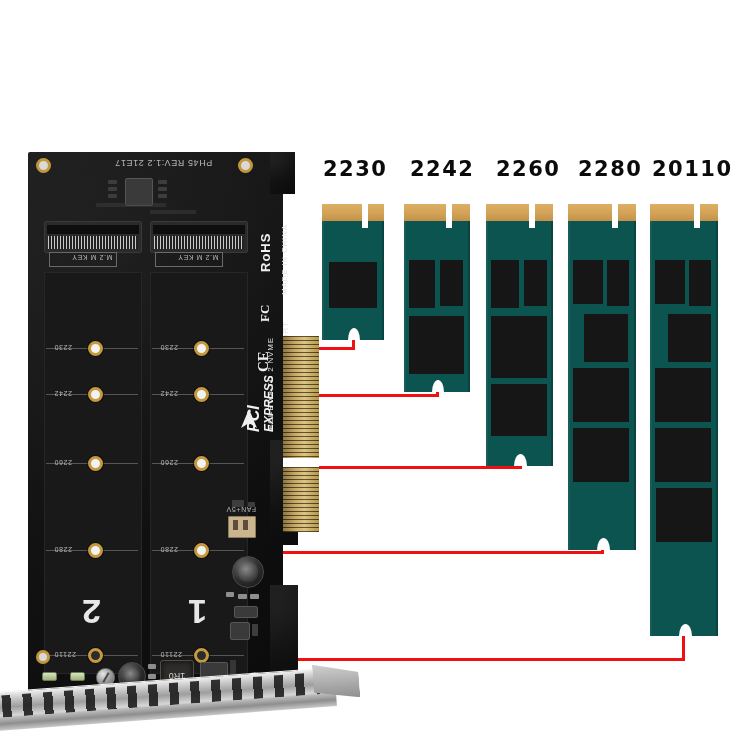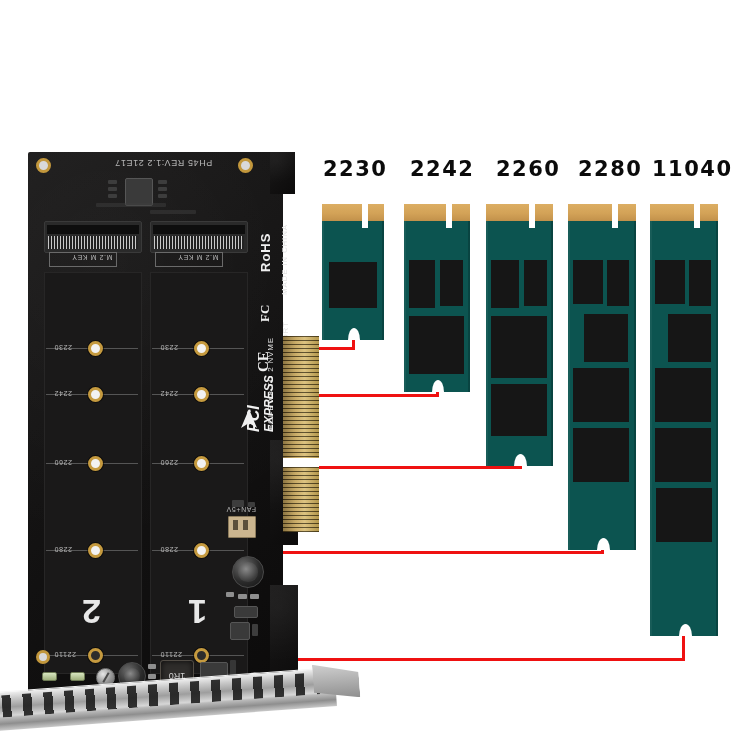--- a/index.html
+++ b/index.html
@@ -159,21 +159,21 @@
 </head>
 <body>
 
 <div id="stage">
 
   <div id="size-labels">
       <div class="size-label" style="left: 323px;">2230</div>
       <div class="size-label" style="left: 410px;">2242</div>
       <div class="size-label" style="left: 496px;">2260</div>
       <div class="size-label" style="left: 578px;">2280</div>
-      <div class="size-label" style="left: 652px;">11040</div>
+      <div class="size-label" style="left: 652px;">20110</div>
     </div>
 
   <div id="ssd-layer">
       <div class="ssd" style="left: 322px; top: 204px; width: 62px; height: 136px;">
         <div class="pcb" style="top: 17px; height: 119px;"></div>
         <div class="fingers" style="left: 0px; width: 62px;">
           <div class="pad padL" style="width: 40px;"></div>
           <div class="gap" style="left: 40px; width: 6px;"></div>
           <div class="pad padR" style="width: 16px;"></div>
         </div>

